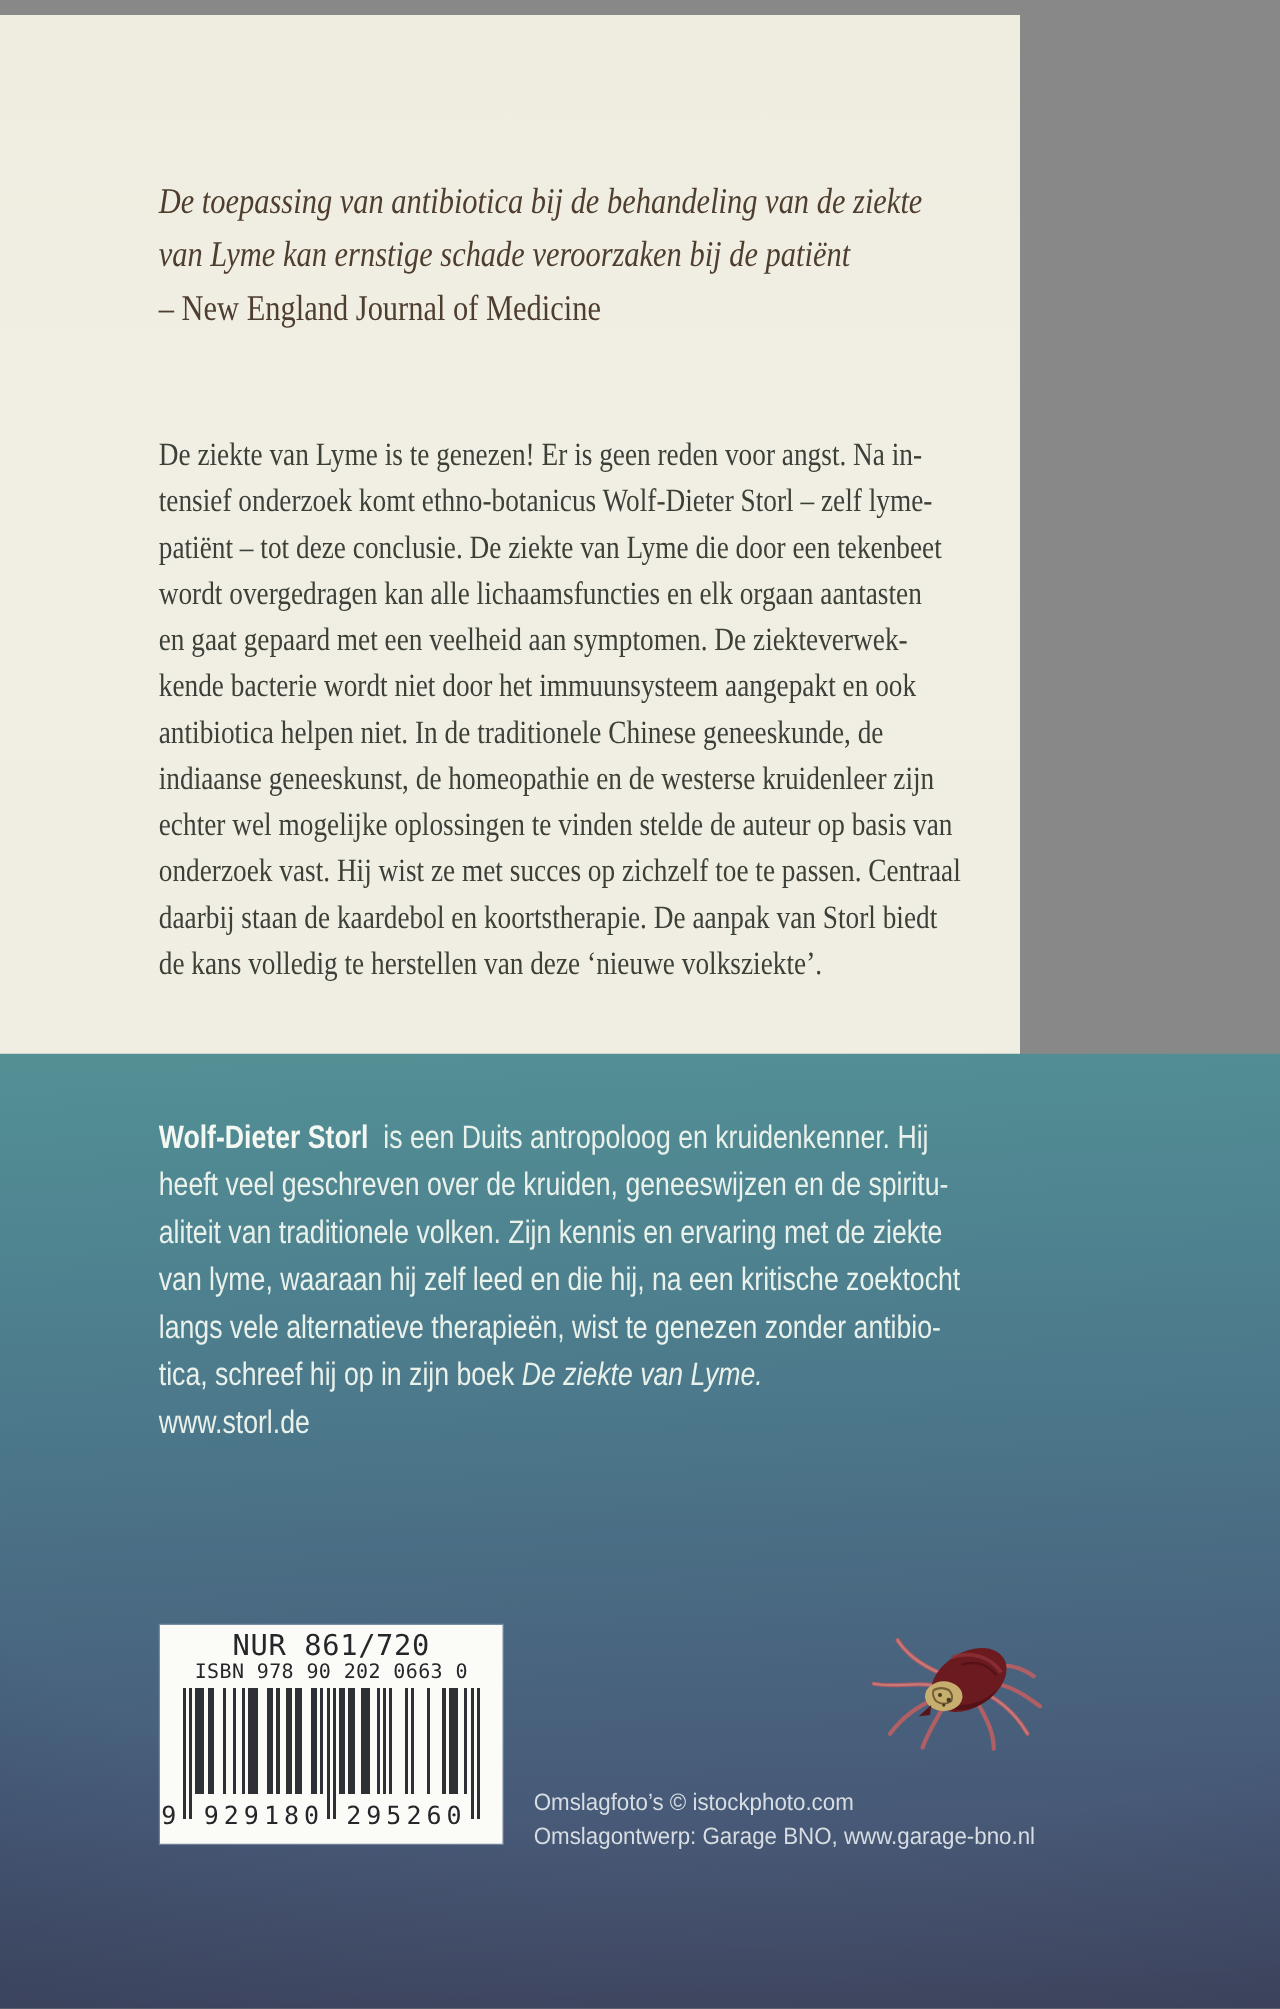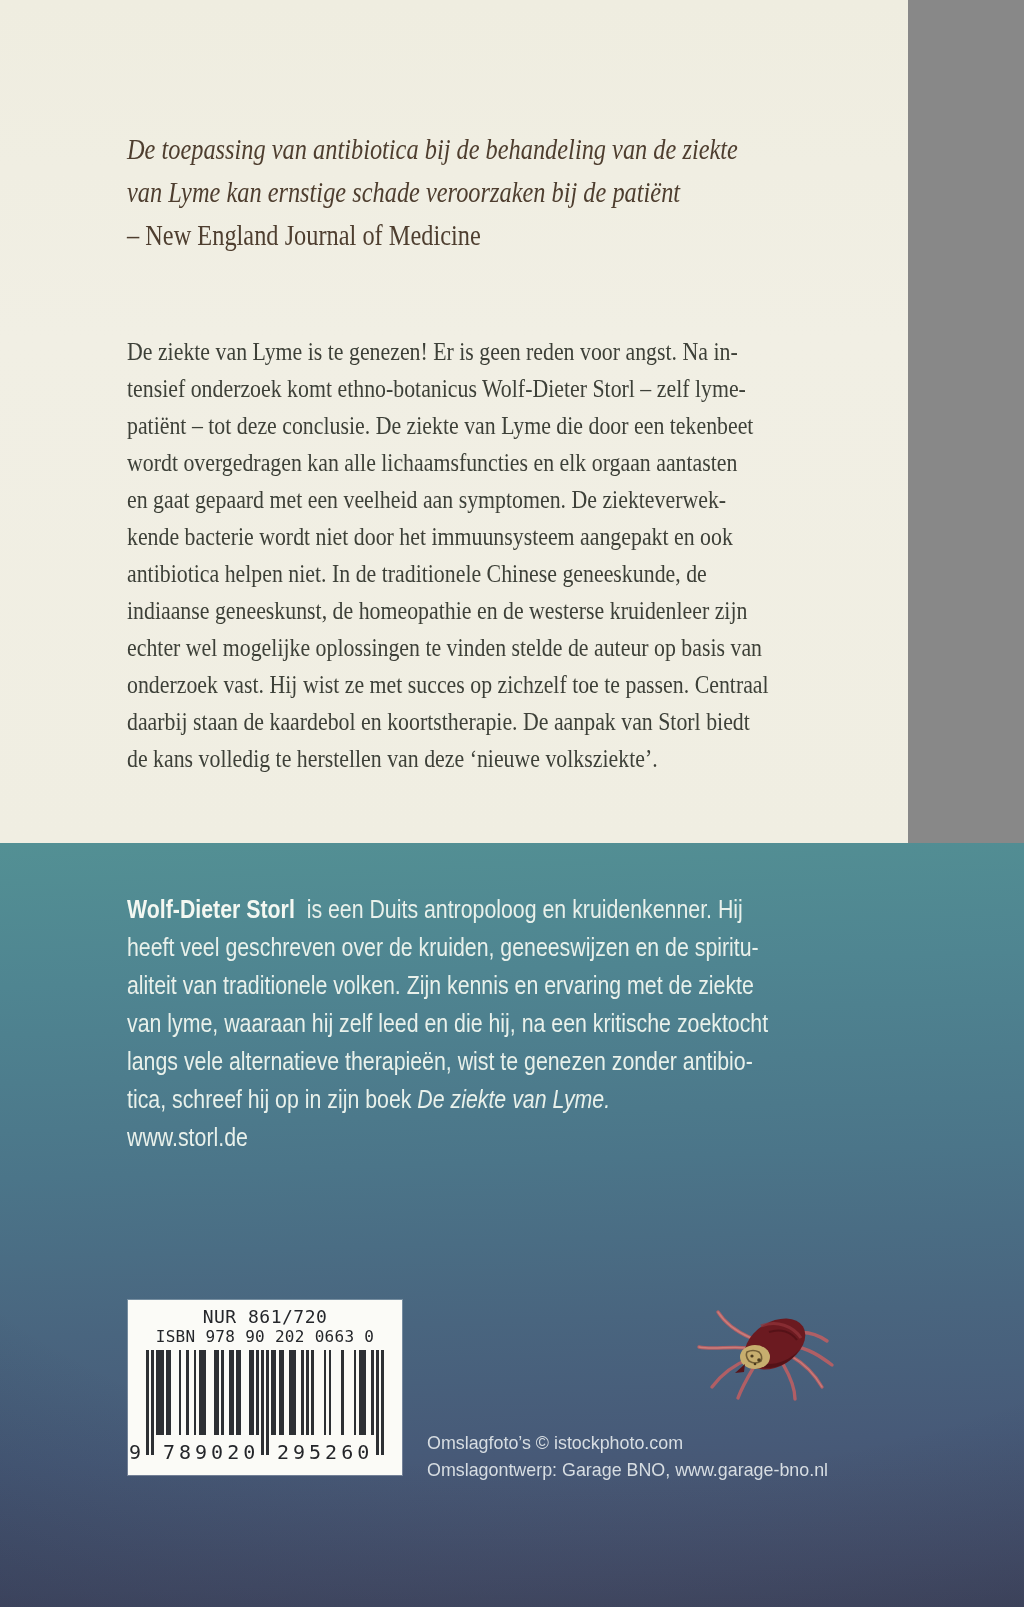--- a/index.html
+++ b/index.html
@@ -3,21 +3,21 @@
 <meta charset="utf-8">
 <style>
   html,body{margin:0;padding:0;background:#888;}
   .cover{
     position:relative;
     width:1024px;height:1607px;
     overflow:hidden;
     font-family:"Liberation Serif","DejaVu Serif",serif;
   }
   .cream{
-    position:absolute;left:0;top:0;width:908px;height:843px;
+    position:absolute;left:0;top:12px;width:816px;height:843px;
     background:linear-gradient(180deg,#efede0 0%,#f1efe4 40%,#f0eee2 100%);
   }
   .blue{
     position:absolute;left:0;top:843px;width:1024px;height:764px;
     background:linear-gradient(178deg,
       #539094 0%, #4f8591 18%, #4b7589 42%,
       #49657f 62%, #475a78 78%, #464f6a 94%, #444a63 100%);
   }
   .blue::after{
     content:"";position:absolute;inset:0;
@@ -49,21 +49,21 @@
   .bio .name{font-weight:bold;color:#f4f8f2;}
   .bio .book-title{font-style:italic;}
   
   .barcode-box{
     position:absolute;left:128px;top:1300px;width:274px;height:175px;
     background:#fbfbf7;box-shadow:0 0 0 1px rgba(255,255,255,0.25);
     text-align:center;
     font-family:"DejaVu Sans Mono","Liberation Mono",monospace;
     color:#24262a;
   }
-  .barcode-box .nur{font-size:18px;line-height:20px;margin-top:7px;letter-spacing:0.5px;}
+  .barcode-box .nur{font-size:23px;line-height:20px;margin-top:7px;letter-spacing:0.5px;}
   .barcode-box .isbn{font-size:16px;line-height:19px;letter-spacing:0.3px;}
   .bars-wrap{position:relative;width:238px;height:112px;margin:4px auto 0 auto;}
   .bars-wrap svg{position:absolute;left:0;top:0;}
   .ean-digits span{
     position:absolute;bottom:-2px;
     font-size:20px;color:#24262a;letter-spacing:4px;
     font-family:"DejaVu Sans Mono","Liberation Mono",monospace;
   }
   .ean-digits .lead{left:-17px;letter-spacing:0;}
   .ean-digits .g1{left:17px;}
@@ -150,21 +150,21 @@
           <rect x="73" y="0" width="1" height="76" fill="#2d3034"></rect>
           <rect x="78" y="0" width="1" height="76" fill="#2d3034"></rect>
           <rect x="83" y="0" width="1" height="76" fill="#2d3034"></rect>
           <rect x="85" y="0" width="3" height="76" fill="#2d3034"></rect>
           <rect x="90" y="0" width="1" height="76" fill="#2d3034"></rect>
           <rect x="92" y="0" width="1" height="94" fill="#2d3034"></rect>
           <rect x="94" y="0" width="1" height="94" fill="#2d3034"></rect>
         </svg>
       <div class="ean-digits">
         <span class="lead">9</span>
-        <span class="g1">789020</span>
+        <span class="g1">929180</span>
         <span class="g2">295260</span>
       </div>
     </div>
   </div>
 
   <svg class="tick" viewBox="0 0 150 110">
 
     <g fill="none" stroke="#bc5f63" stroke-width="3.4" stroke-linecap="round" opacity="0.9">
       <path d="M60,40 C44,33 34,25 27,14"></path>
       <path d="M56,50 C38,48 22,52 8,49"></path>

